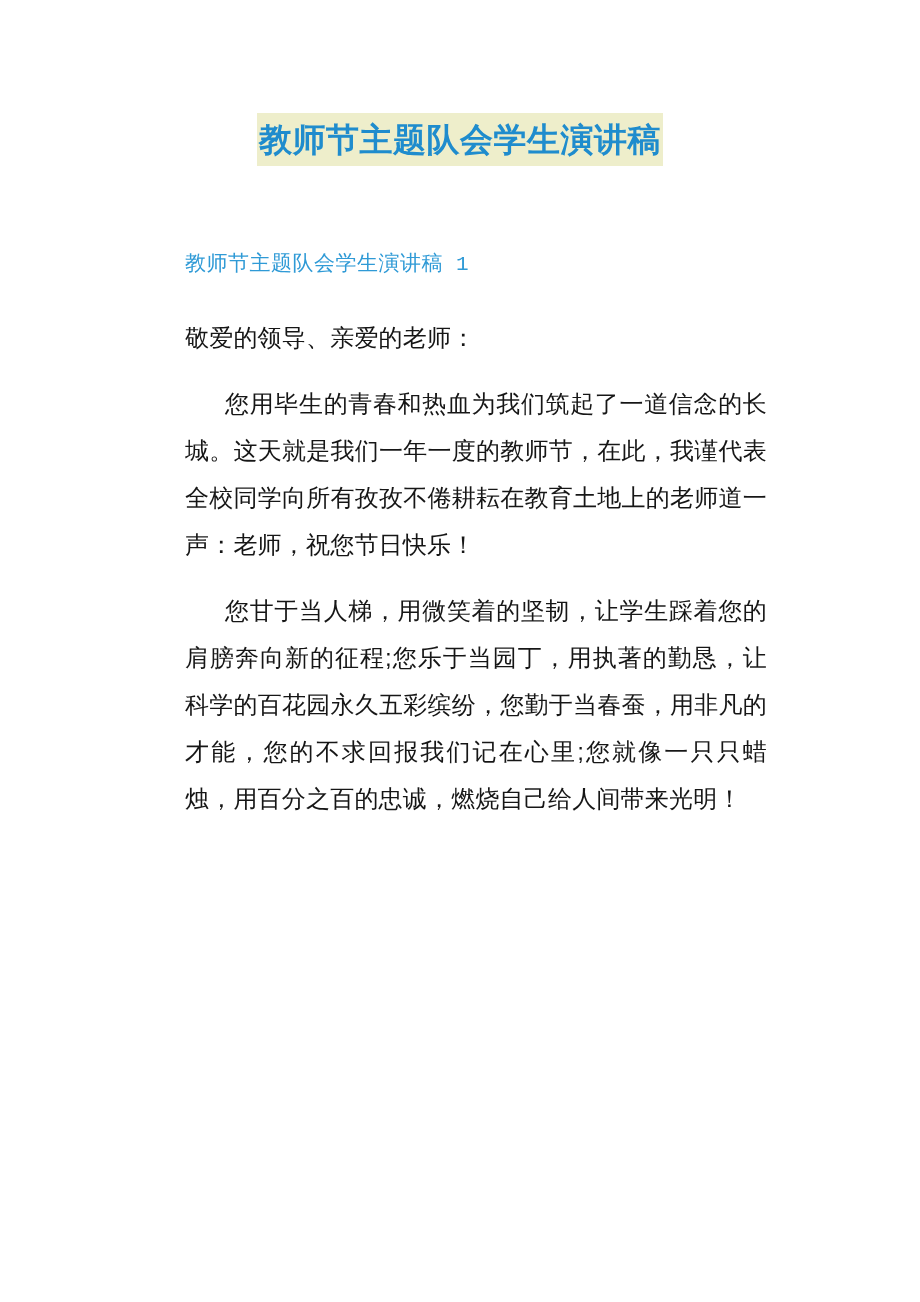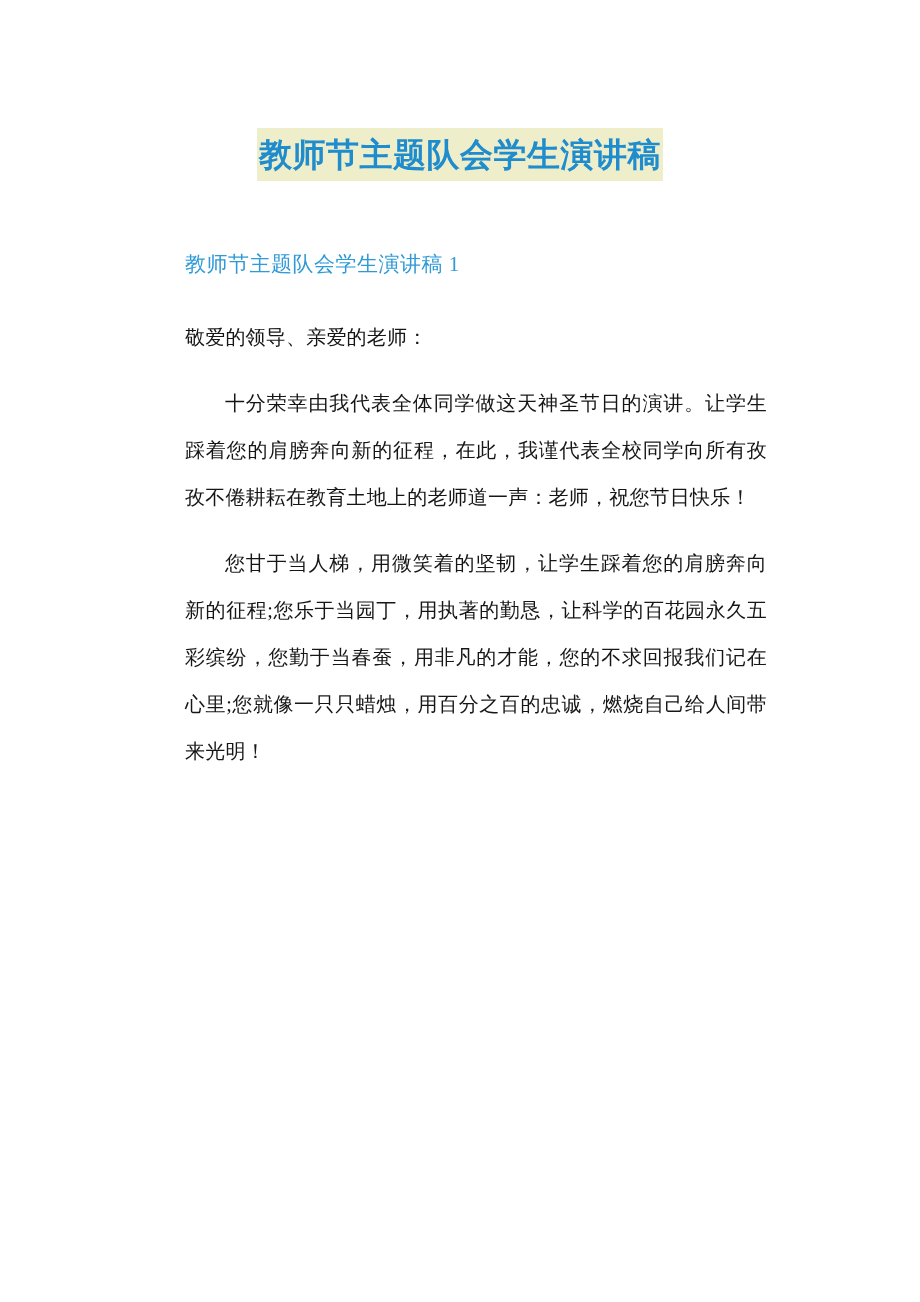--- a/index.html
+++ b/index.html
@@ -22,21 +22,21 @@
     box-sizing: border-box;
     padding: 0;
     background: #ffffff;
     position: relative;
   }
 
   
   .doc-title-wrap {
     position: absolute;
     left: 0;
-    top: 128px;
+    top: 113px;
     width: 920px;
     text-align: center;
   }
   .doc-title {
     display: inline-block;
     font-family: "DejaVu Sans", "Liberation Sans", sans-serif;
     font-weight: bold;
     font-size: 33px;
     line-height: 1.62;
     color: #1f8ccd;
@@ -44,38 +44,38 @@
     letter-spacing: 0.5px;
     padding: 0 2px;
     white-space: nowrap;
   }
 
   
   .doc-subtitle {
     position: absolute;
     left: 185px;
     top: 249px;
-    font-family: Liberation Serif, serif;
+    font-family: Liberation Mono, monospace;
     font-size: 21px;
     line-height: 1.5;
     color: #2f9ad6;
     letter-spacing: 0.5px;
     white-space: nowrap;
   }
 
   
   .body-block {
     position: absolute;
     left: 185px;
     top: 314px;
     width: 582px;
   }
   .para {
-    font-family: Liberation Serif, serif;
-    font-size: 20px;
+    font-family: Liberation Sans, sans-serif;
+    font-size: 24px;
     line-height: 47px;
     color: #161616;
     text-align: justify;
     text-justify: inter-character;
     margin: 0 0 19px 0;
     letter-spacing: 0.2px;
     word-break: break-all;
   }
   .para.indent {
     text-indent: 40px;
@@ -90,17 +90,17 @@
 <div class="page">
 
   <div class="doc-title-wrap">
     <span class="doc-title">教师节主题队会学生演讲稿</span>
   </div>
 
   <div class="doc-subtitle">教师节主题队会学生演讲稿 1</div>
 
   <div class="body-block">
     <p class="para">敬爱的领导、亲爱的老师：</p>
-    <p class="para indent">十分荣幸由我代表全体同学做这天神圣节日的演讲。让学生踩着您的肩膀奔向新的征程，在此，我谨代表全校同学向所有孜孜不倦耕耘在教育土地上的老师道一声：老师，祝您节日快乐！</p>
+    <p class="para indent">您用毕生的青春和热血为我们筑起了一道信念的长城。这天就是我们一年一度的教师节，在此，我谨代表全校同学向所有孜孜不倦耕耘在教育土地上的老师道一声：老师，祝您节日快乐！</p>
     <p class="para indent">您甘于当人梯，用微笑着的坚韧，让学生踩着您的肩膀奔向新的征程;您乐于当园丁，用执著的勤恳，让科学的百花园永久五彩缤纷，您勤于当春蚕，用非凡的才能，您的不求回报我们记在心里;您就像一只只蜡烛，用百分之百的忠诚，燃烧自己给人间带来光明！</p>
   </div>
 
 </div>
 
 </body></html>

